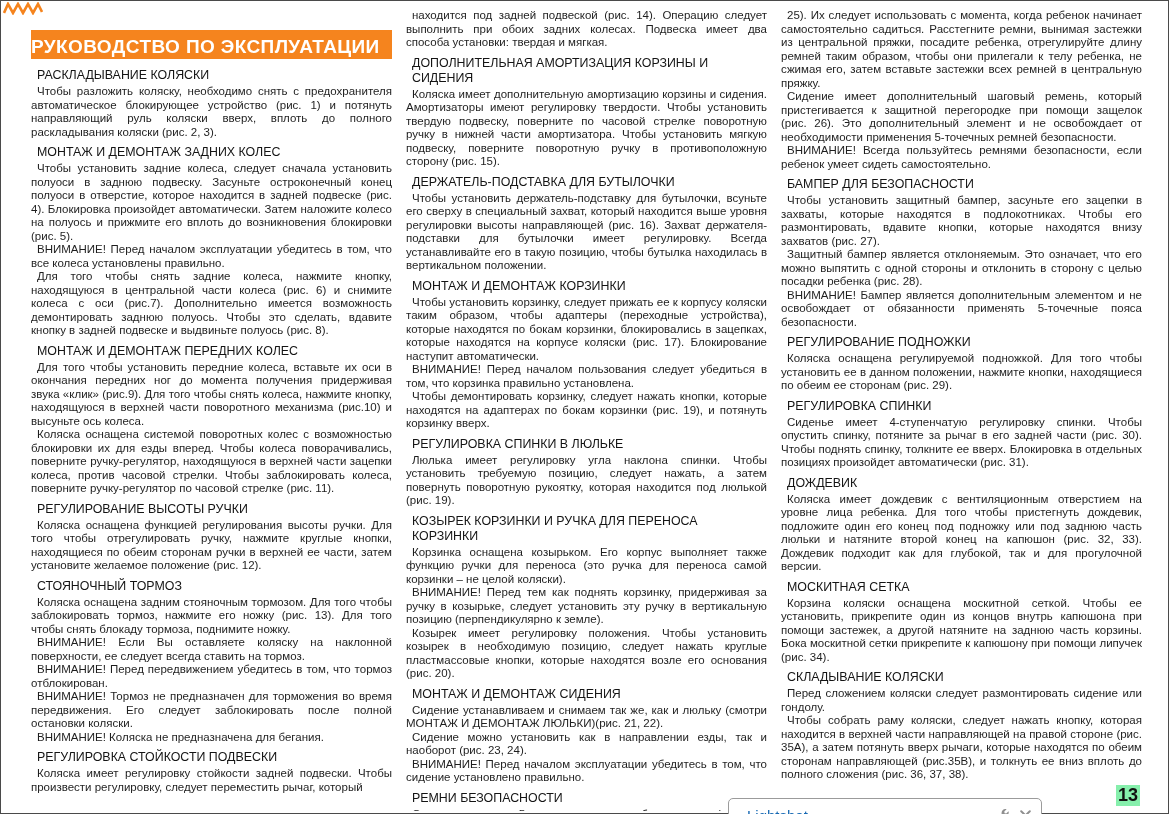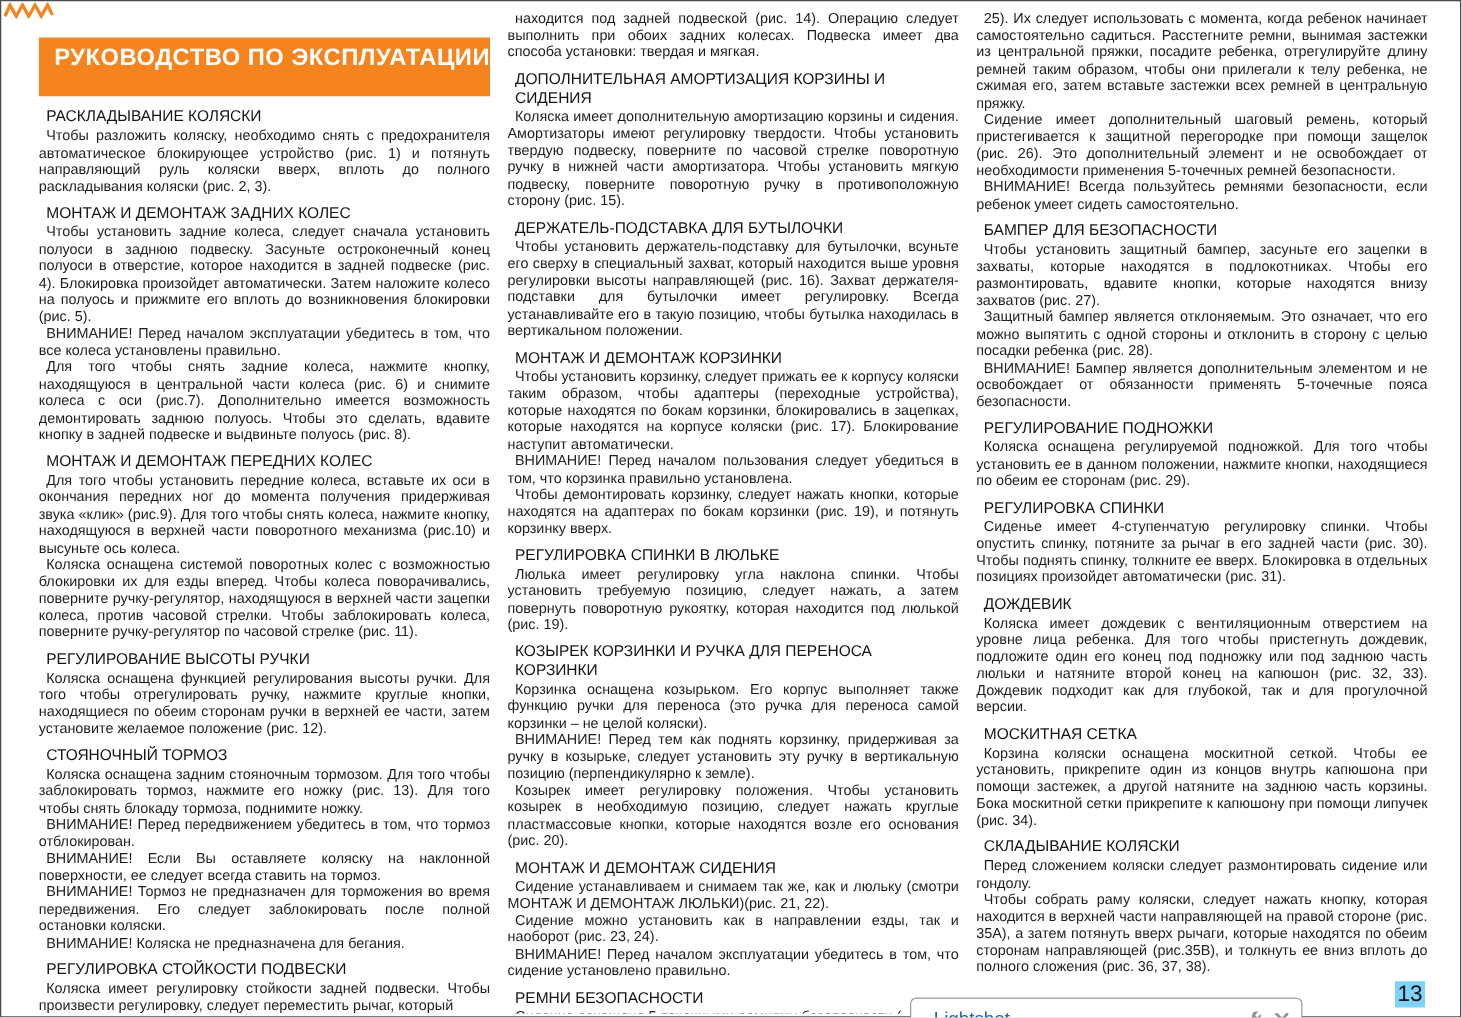--- a/index.html
+++ b/index.html
@@ -20,22 +20,22 @@
     position:absolute;top:8px;left:30px;right:24px;bottom:2px;
     display:flex;gap:14px;
   }
   .col{width:361px;min-width:361px;overflow:hidden;}
   .banner{
     background:#F5841E;
     color:#ffffff;
     font-weight:bold;
     font-size:19px;
     letter-spacing:.4px;
-    text-align:right;
-    padding:6px 0 19px 0;
+    text-align:left;
+    padding:6px 0 1px 0;
     margin:21px 0 9px 0;
   }
   h3.sec{
     font-size:12.4px;
     font-weight:normal;
     color:#141414;
     margin:6px 0 2px 0;
     padding-left:6px;
     line-height:15px;
   }
@@ -43,22 +43,22 @@
     font-size:11.5px;
     line-height:13.5px;
     margin:0;
     text-align:justify;
     text-indent:6px;
     color:#1e1e1e;
   }
   .page-number{
     position:absolute;
     top:784px;right:28px;
-    font-size:18px;font-weight:normal;color:#111;
-    background:#7dd3fc;padding:0 2px;text-align:right;
+    font-size:18px;font-weight:bold;color:#111;
+    background:#86efac;padding:0 2px;text-align:right;
   }
   .lightshot-popup{
     position:absolute;
     left:727px;top:797px;
     width:314px;height:64px;
     background:#ffffff;
     border:1px solid #9b9b9b;
     border-radius:5px;
     box-sizing:border-box;
     padding:8px 10px 0 18px;
@@ -92,22 +92,22 @@
         <p class="body">Чтобы установить задние колеса, следует сначала установить полуоси в заднюю подвеску. Засуньте остроконечный конец полуоси в отверстие, которое находится в задней подвеске (рис. 4). Блокировка произойдет автоматически. Затем наложите колесо на полуось и прижмите его вплоть до возникновения блокировки (рис. 5).</p>
         <p class="body">ВНИМАНИЕ! Перед началом эксплуатации убедитесь в том, что все колеса установлены правильно.</p>
         <p class="body">Для того чтобы снять задние колеса, нажмите кнопку, находящуюся в центральной части колеса (рис. 6) и снимите колеса с оси (рис.7). Дополнительно имеется возможность демонтировать заднюю полуось. Чтобы это сделать, вдавите кнопку в задней подвеске и выдвиньте полуось (рис. 8).</p>
         <h3 class="sec">МОНТАЖ И ДЕМОНТАЖ ПЕРЕДНИХ КОЛЕС</h3>
         <p class="body">Для того чтобы установить передние колеса, вставьте их оси в окончания передних ног до момента получения придерживая звука «клик» (рис.9). Для того чтобы снять колеса, нажмите кнопку, находящуюся в верхней части поворотного механизма (рис.10) и высуньте ось колеса.</p>
         <p class="body">Коляска оснащена системой поворотных колес с возможностью блокировки их для езды вперед. Чтобы колеса поворачивались, поверните ручку-регулятор, находящуюся в верхней части зацепки колеса, против часовой стрелки. Чтобы заблокировать колеса, поверните ручку-регулятор по часовой стрелке (рис. 11).</p>
         <h3 class="sec">РЕГУЛИРОВАНИЕ ВЫСОТЫ РУЧКИ</h3>
         <p class="body">Коляска оснащена функцией регулирования высоты ручки. Для того чтобы отрегулировать ручку, нажмите круглые кнопки, находящиеся по обеим сторонам ручки в верхней ее части, затем установите желаемое положение (рис. 12).</p>
         <h3 class="sec">СТОЯНОЧНЫЙ ТОРМОЗ</h3>
         <p class="body">Коляска оснащена задним стояночным тормозом. Для того чтобы заблокировать тормоз, нажмите его ножку (рис. 13). Для того чтобы снять блокаду тормоза, поднимите ножку.</p>
+        <p class="body">ВНИМАНИЕ! Если Вы оставляете коляску на наклонной поверхности, ее следует всегда ставить на тормоз.</p>
         <p class="body">ВНИМАНИЕ! Перед передвижением убедитесь в том, что тормоз отблокирован.</p>
-        <p class="body">ВНИМАНИЕ! Если Вы оставляете коляску на наклонной поверхности, ее следует всегда ставить на тормоз.</p>
         <p class="body">ВНИМАНИЕ! Тормоз не предназначен для торможения во время передвижения. Его следует заблокировать после полной остановки коляски.</p>
         <p class="body">ВНИМАНИЕ! Коляска не предназначена для бегания.</p>
         <h3 class="sec">РЕГУЛИРОВКА СТОЙКОСТИ ПОДВЕСКИ</h3>
         <p class="body">Коляска имеет регулировку стойкости задней подвески. Чтобы произвести регулировку, следует переместить рычаг, который</p>
       </div>
     <div class="col">
         <p class="body">находится под задней подвеской (рис. 14). Операцию следует выполнить при обоих задних колесах. Подвеска имеет два способа установки: твердая и мягкая.</p>
         <h3 class="sec">ДОПОЛНИТЕЛЬНАЯ АМОРТИЗАЦИЯ КОРЗИНЫ И СИДЕНИЯ</h3>
         <p class="body">Коляска имеет дополнительную амортизацию корзины и сидения. Амортизаторы имеют регулировку твердости. Чтобы установить твердую подвеску, поверните по часовой стрелке поворотную ручку в нижней части амортизатора. Чтобы установить мягкую подвеску, поверните поворотную ручку в противоположную сторону (рис. 15).</p>
         <h3 class="sec">ДЕРЖАТЕЛЬ-ПОДСТАВКА ДЛЯ БУТЫЛОЧКИ</h3>

